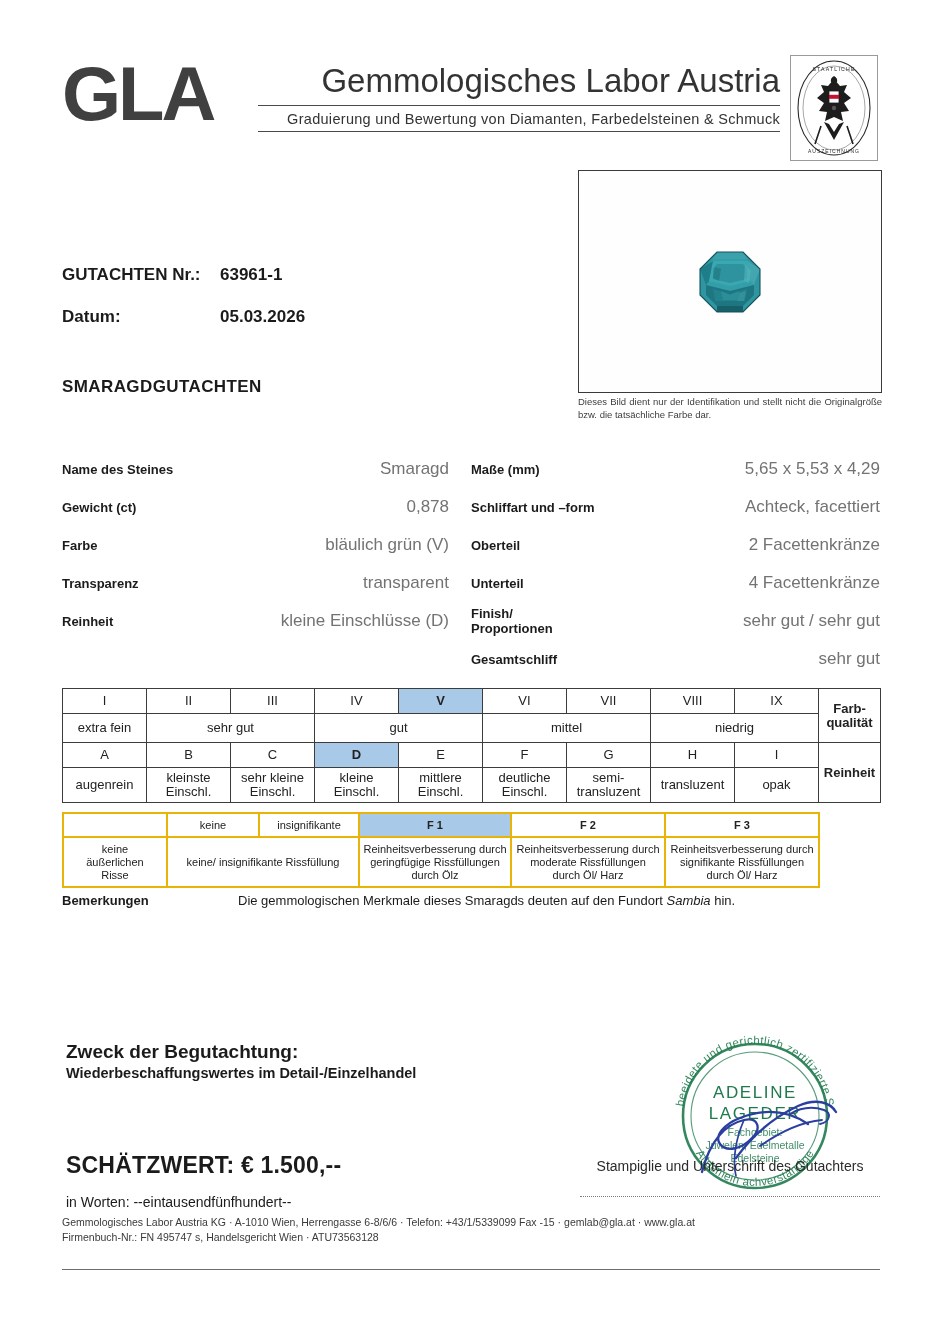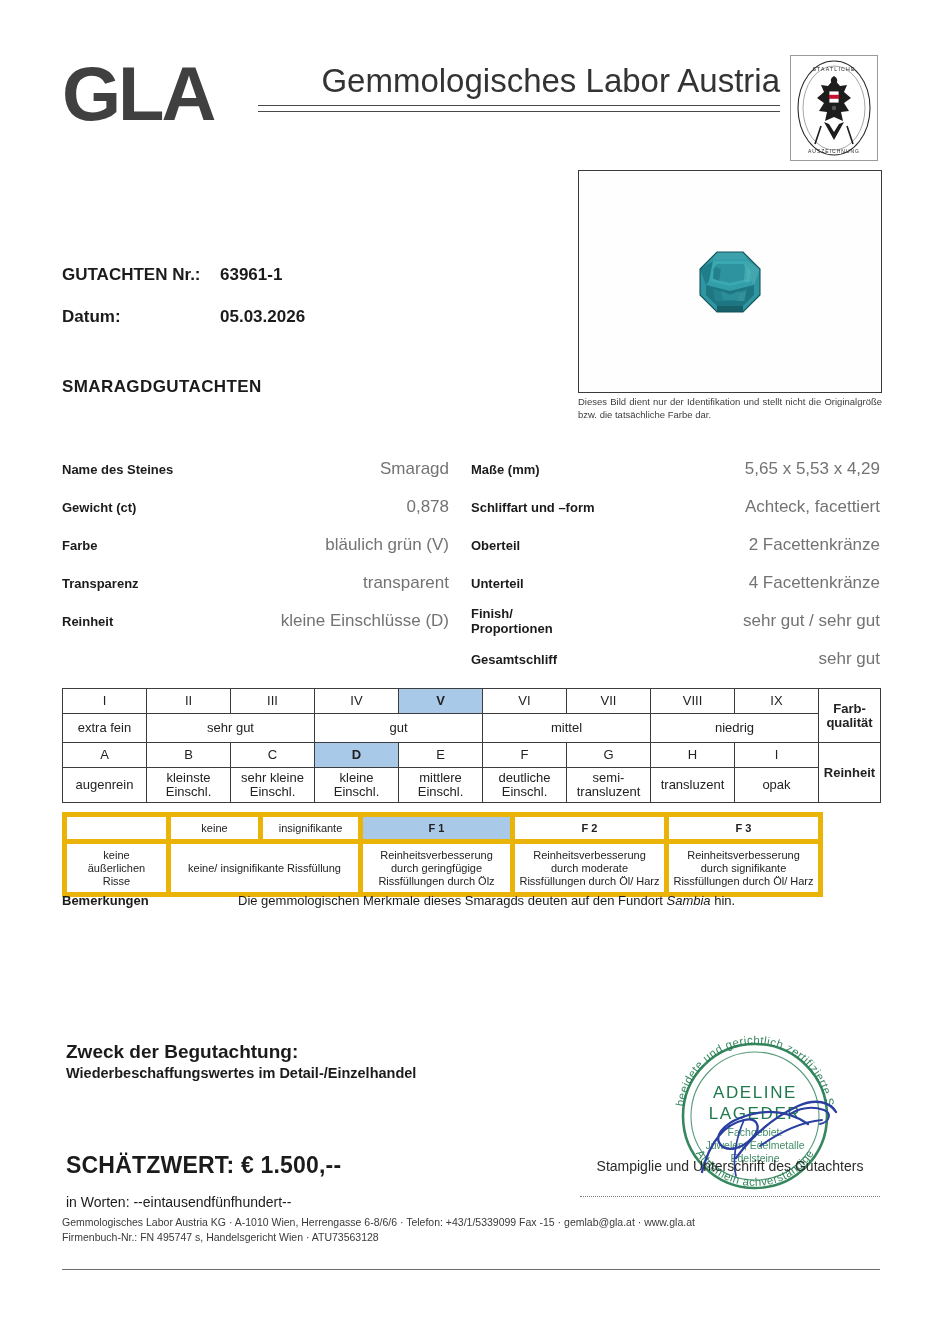--- a/index.html
+++ b/index.html
@@ -173,21 +173,21 @@
   td.letter { height: 22px; font-size: 15px; }
   td.clar { height: 32px; font-size: 13px; }
 
   table.fiss {
     border-collapse: collapse;
     width: 756px;
     table-layout: fixed;
     margin-top: 9px;
   }
   table.fiss td {
-    border: 5px solid #eab308;
+    border: 2px solid #eab308;
     text-align: center;
     vertical-align: middle;
     font-size: 11px;
     color: #222;
     line-height: 13px;
     padding: 2px 3px;
   }
   td.fhead { height: 18px; font-size: 11.5px; }
   td.fhead-b { height: 18px; font-size: 13px; font-weight: bold; }
   td.fbody { height: 44px; }
@@ -264,20 +264,21 @@
   }
 </style>
 </head>
 <body>
 
 <div class="header">
   <div class="gla-logo">GLA</div>
   <div class="header-text">
     <div class="header-title">Gemmologisches Labor Austria</div>
     <div class="header-rule"></div>
+    <div class="header-sub">Graduierung und Bewertung von Diamanten, Farbedelsteinen &amp; Schmuck</div>
     <div class="header-rule2"></div>
   </div>
   <div class="eagle-seal">
     <svg viewBox="0 0 86 104" width="86" height="104" aria-hidden="true">
       <ellipse cx="43" cy="52" rx="36" ry="47" fill="none" stroke="#2a2a2a" stroke-width="1.1"></ellipse>
       <ellipse cx="43" cy="52" rx="31" ry="42" fill="none" stroke="#6a6a6a" stroke-width="0.6"></ellipse>
       <text x="43" y="15" font-size="5.2" fill="#2a2a2a" text-anchor="middle" font-family="Liberation Sans, sans-serif" letter-spacing="1.2">STAATLICHE</text>
       <text x="43" y="97" font-size="5" fill="#2a2a2a" text-anchor="middle" font-family="Liberation Sans, sans-serif" letter-spacing="1">AUSZEICHNUNG</text>
       <path d="M43 23 L37 30 L30 29 L33 36 L26 42 L33 47 L28 55 L36 56 L34 65 L43 61 L52 65 L50 56 L58 55 L53 47 L60 42 L53 36 L56 29 L49 30 Z" fill="#1d1d1d"></path>
       <path d="M43 20 Q39 22 40 26 L46 26 Q47 22 43 20 Z" fill="#1d1d1d"></path>

